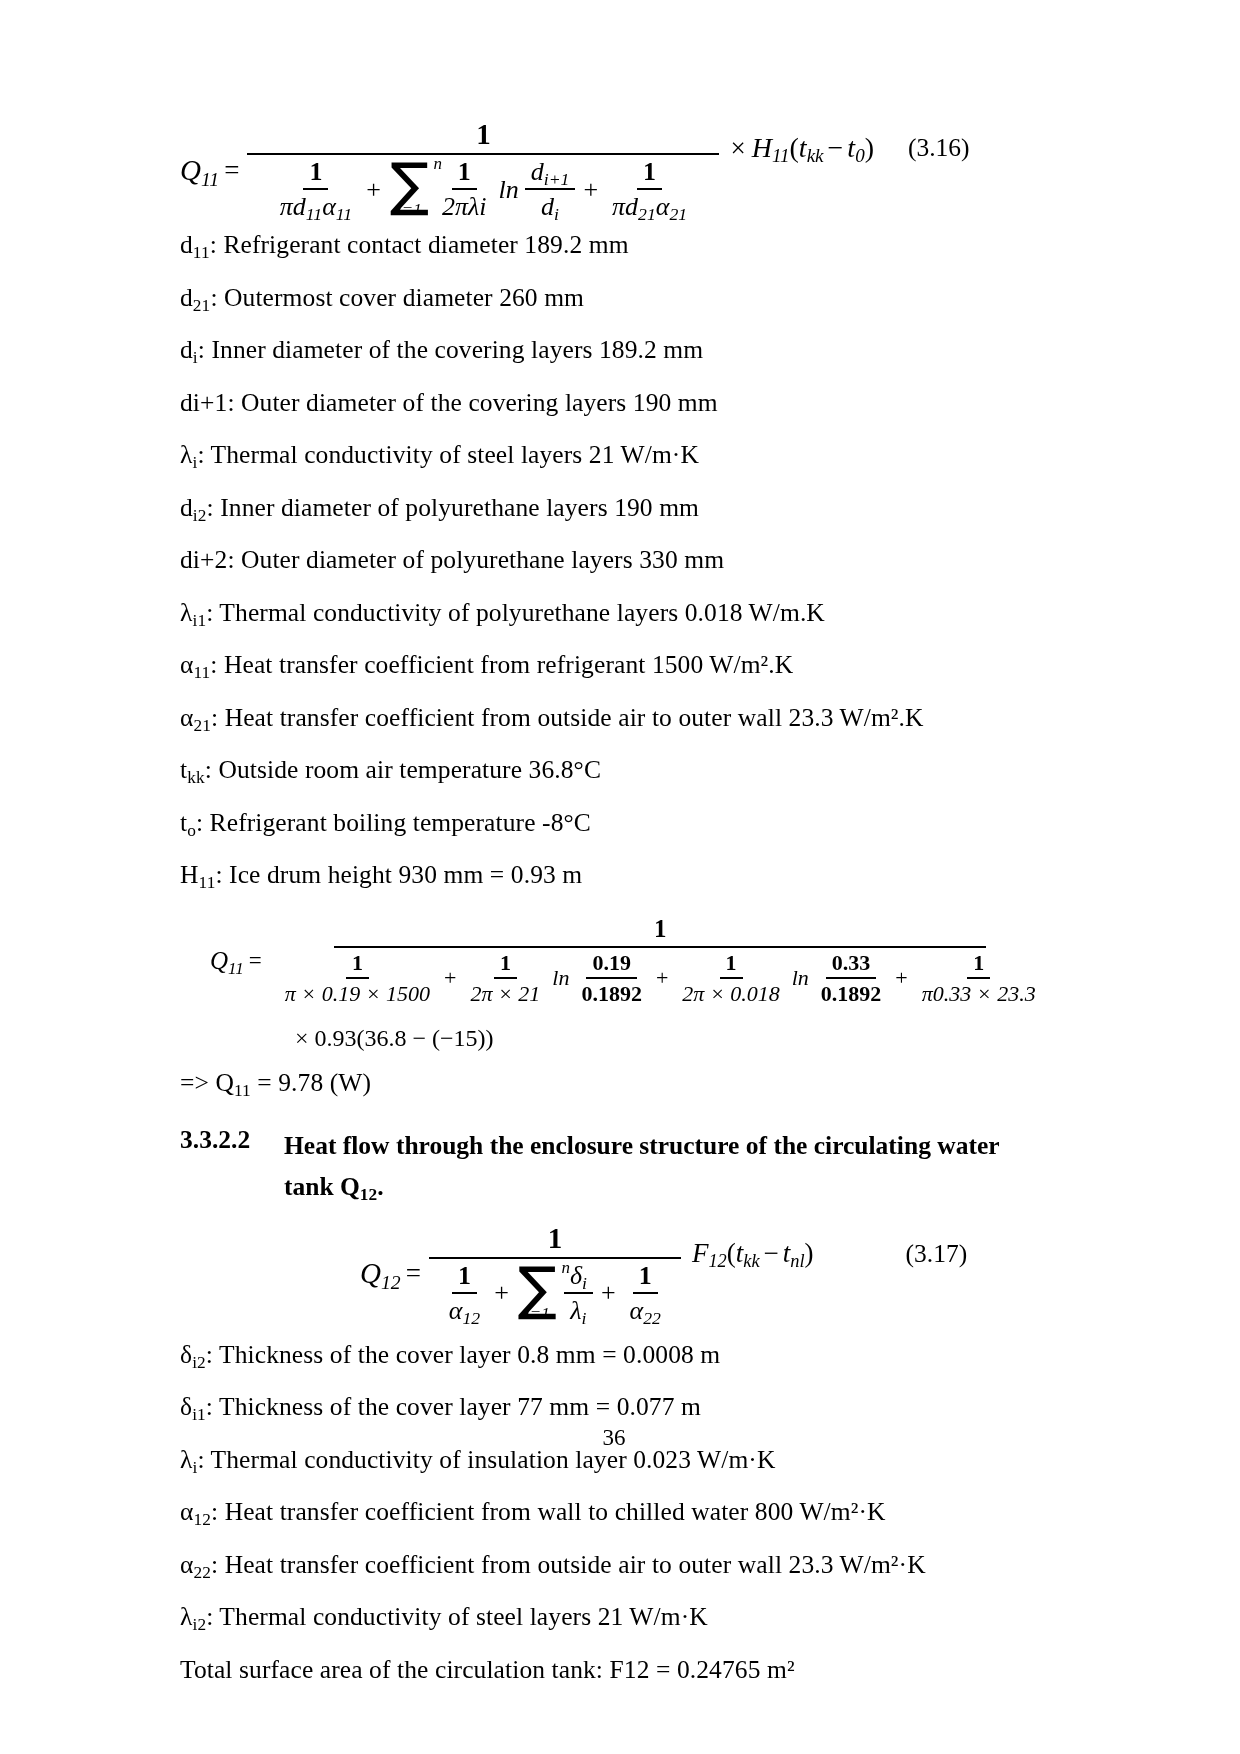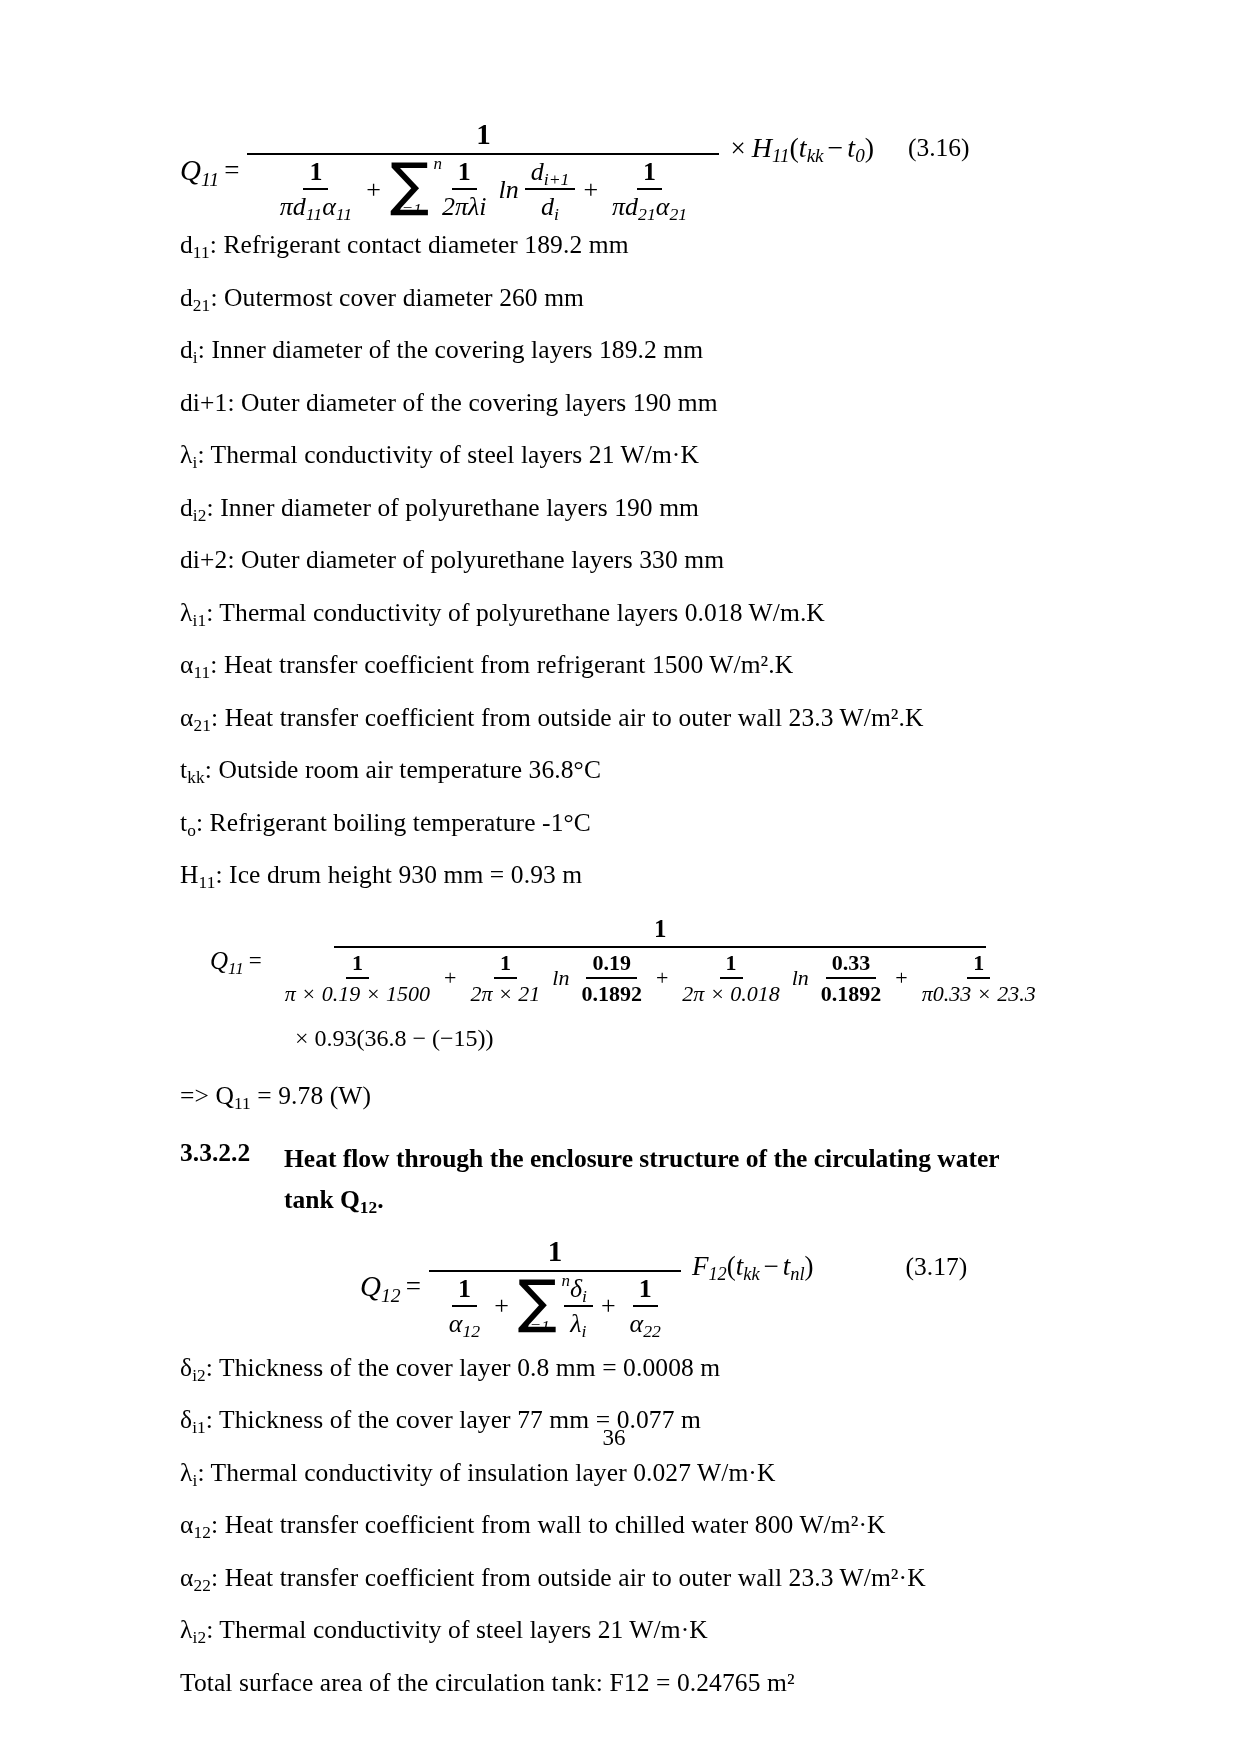--- a/index.html
+++ b/index.html
@@ -196,21 +196,21 @@
       <div class="line"><span>d</span><sub>21</sub><span>: Outermost cover diameter 260 mm</span></div>
       <div class="line"><span>d</span><sub>i</sub><span>: Inner diameter of the covering layers 189.2 mm</span></div>
       <div class="line"><span>di+1</span><span>: Outer diameter of the covering layers 190 mm</span></div>
       <div class="line"><span>λ</span><sub>i</sub><span>: Thermal conductivity of steel layers 21  W/m·K</span></div>
       <div class="line"><span>d</span><sub>i2</sub><span>: Inner diameter of polyurethane layers 190 mm</span></div>
       <div class="line"><span>di+2</span><span>: Outer diameter of polyurethane layers 330 mm</span></div>
       <div class="line"><span>λ</span><sub>i1</sub><span>: Thermal conductivity of polyurethane layers 0.018 W/m.K</span></div>
       <div class="line"><span>α</span><sub>11</sub><span>: Heat transfer coefficient from refrigerant 1500 W/m².K</span></div>
       <div class="line"><span>α</span><sub>21</sub><span>: Heat transfer coefficient from outside air to outer wall 23.3 W/m².K</span></div>
       <div class="line"><span>t</span><sub>kk</sub><span>: Outside room air temperature 36.8°C</span></div>
-      <div class="line"><span>t</span><sub>o</sub><span>: Refrigerant boiling temperature -1°C</span></div>
+      <div class="line"><span>t</span><sub>o</sub><span>: Refrigerant boiling temperature -8°C</span></div>
       <div class="line"><span>H</span><sub>11</sub><span>: Ice drum height 930 mm = 0.93 m</span></div>
     </div>
 
     <div style="margin-top:4px;">
       <div class="mathrow math" style="font-size:23px;justify-content:flex-start;padding-left:30px;">
         <span style="font-size:25px;"><span>Q</span><sub>11</sub></span>
         <span class="op">=</span>
         <span class="frac">
           <span class="num upright" style="font-size:25px;font-weight:bold;min-width:640px;padding-bottom:3px;">1</span>
           <span class="den">
@@ -244,21 +244,21 @@
                 <span class="num upright" style="font-weight:bold;">1</span>
                 <span class="den">π0.33 × 23.3</span>
               </span>
             </span>
           </span>
         </span>
       </div>
       <div class="math upright" style="font-size:24px;padding-left:115px;margin-top:18px;">× 0.93(36.8 − (−15))</div>
     </div>
 
-    <div class="line" style="margin-top:31px;margin-bottom:30px;"><span>=&gt; Q</span><sub>11</sub><span> = 9.78 (W)</span></div>
+    <div class="line" style="margin-top:18px;margin-bottom:30px;"><span>=&gt; Q</span><sub>11</sub><span> = 9.78 (W)</span></div>
 
     <div class="heading">
       <div class="num">3.3.2.2</div>
       <div class="txt">
         <div>Heat flow through the enclosure structure of the circulating water</div>
         <div><span>tank Q</span><sub>12</sub><span>.</span></div>
       </div>
     </div>
 
     <div style="margin-top:14px;">
@@ -292,21 +292,21 @@
           </span>
         </span>
         <span style="position:relative;top:-20px;padding-left:8px;font-size:27px;"><span>F</span><sub>12</sub><span class="upright">(</span><span>t</span><sub>kk</sub><span class="upright" style="padding:0 4px;">−</span><span>t</span><sub>nl</sub><span class="upright">)</span></span>
         <span class="eqtag" style="position:relative;top:-20px;margin-left:92px;text-align:right;">(3.17)</span>
       </div>
     </div>
 
     <div style="margin-top:16px;">
       <div class="line"><span>δ</span><sub>i2</sub><span>: Thickness of the cover layer 0.8 mm = 0.0008 m</span></div>
       <div class="line"><span>δ</span><sub>i1</sub><span>: Thickness of the cover layer 77 mm = 0.077 m</span></div>
-      <div class="line"><span>λ</span><sub>i</sub><span>: Thermal conductivity of insulation layer 0.027 W/m·K</span></div>
+      <div class="line"><span>λ</span><sub>i</sub><span>: Thermal conductivity of insulation layer 0.023 W/m·K</span></div>
       <div class="line"><span>α</span><sub>12</sub><span>: Heat transfer coefficient from wall to chilled water 800 W/m²·K</span></div>
       <div class="line"><span>α</span><sub>22</sub><span>: Heat transfer coefficient from outside air to outer wall 23.3 W/m²·K</span></div>
       <div class="line"><span>λ</span><sub>i2</sub><span>: Thermal conductivity of steel layers 21  W/m·K</span></div>
       <div class="line">Total surface area of the circulation tank: F12 = 0.24765 m²</div>
     </div>
 
   </div>
 
   <div class="pagenum">36</div>
 </div>

